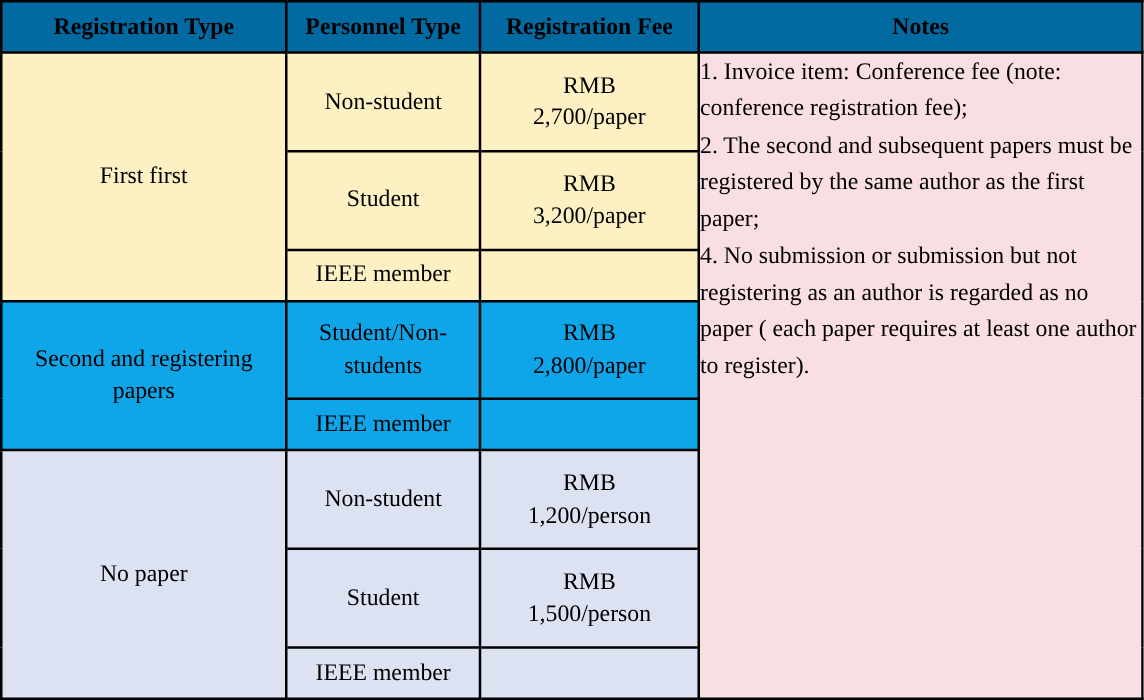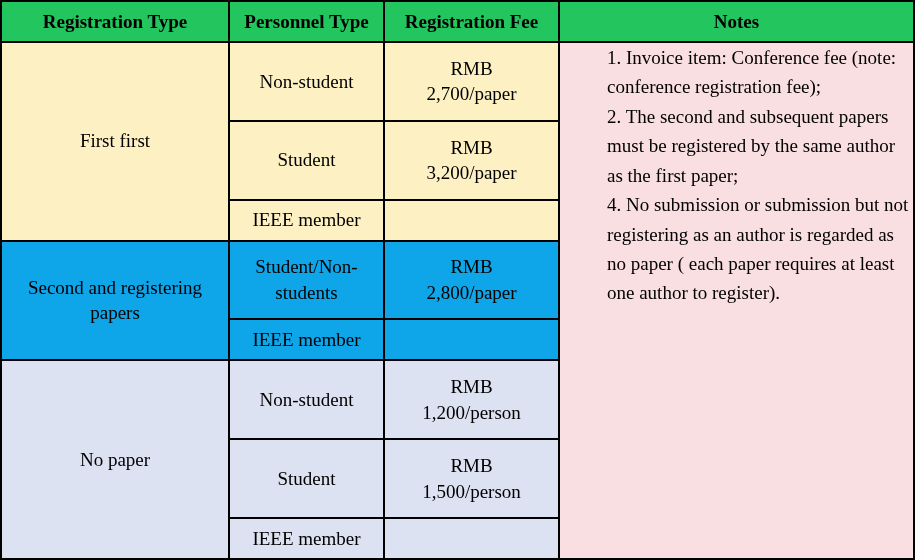--- a/index.html
+++ b/index.html
@@ -23,21 +23,21 @@
   table.fee-table td, table.fee-table th {
     border: 2px solid #000000;
     padding: 0;
     margin: 0;
   }
   th.head-cell {
     font-weight: bold;
     font-size: 19px;
     text-align: center;
     vertical-align: middle;
-    background: #22c55e;
+    background: #0369a1;
     line-height: 1.35;
     padding: 6px 4px;
   }
   td.cell {
     text-align: center;
     vertical-align: middle;
     font-size: 19px;
     line-height: 1.35;
     padding: 4px 6px;
   }
@@ -48,21 +48,20 @@
   td.notes-cell {
     background: #fadfe2;
     vertical-align: top;
     text-align: left;
     font-size: 19px;
     line-height: 1.55;
     padding: 10px 10px 10px 12px;
   }
   .notes-line {
     white-space: normal;
-    margin-left: 47px;
   }
   .fee-line { display: block; font-family: Liberation Serif, serif; }
   .col-1 { width: 228px; }
   .col-2 { width: 155px; }
   .col-3 { width: 175px; }
   .col-4 { width: 355px; }
 </style>
 </head>
 <body>
 

